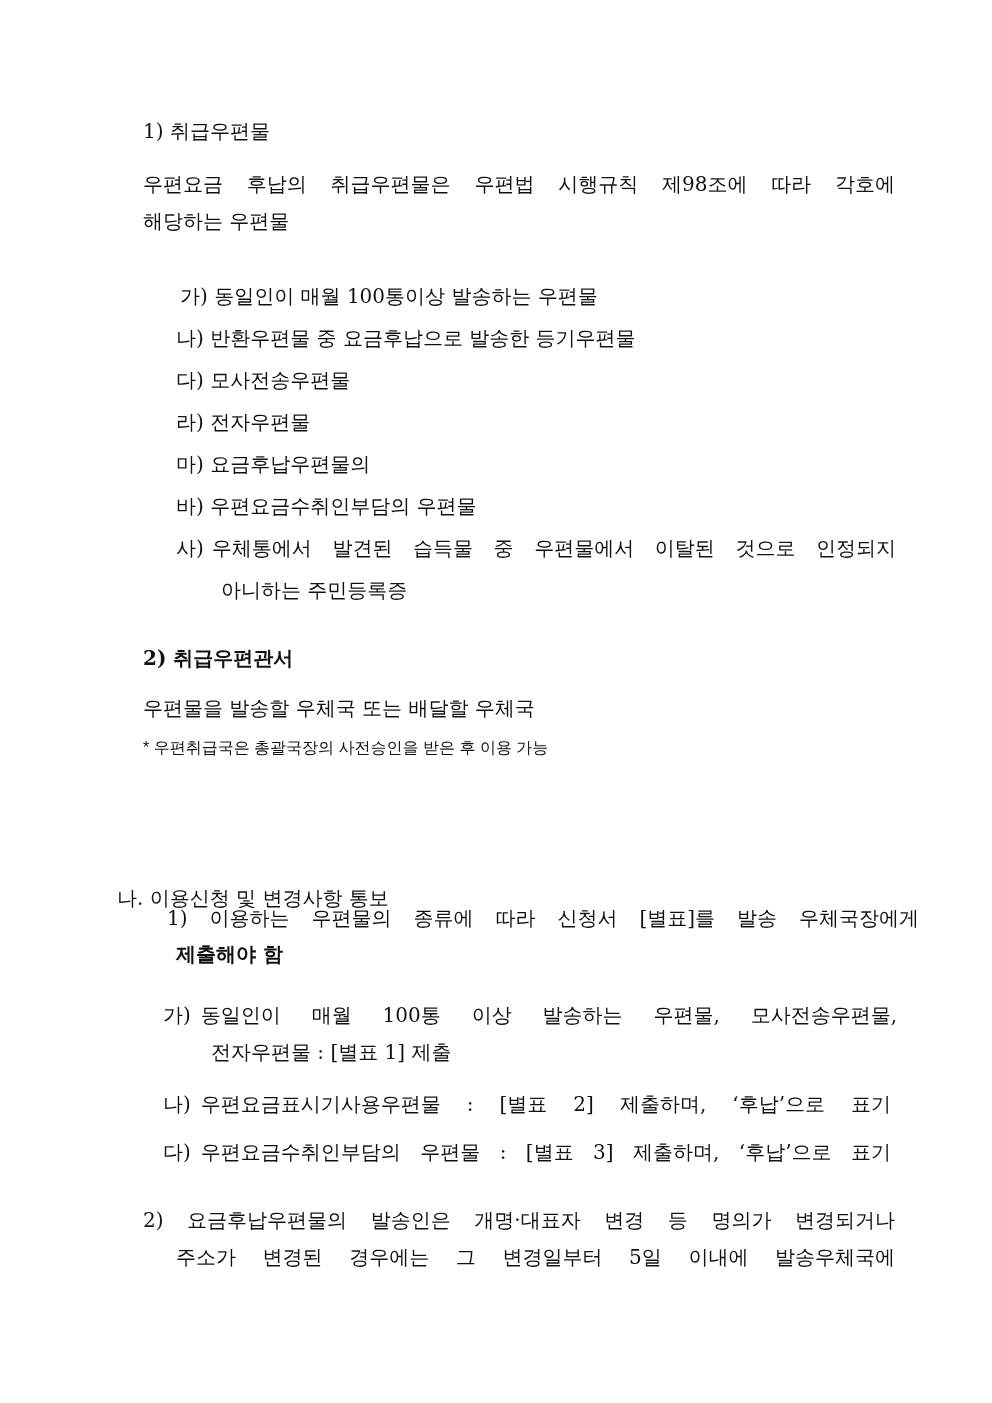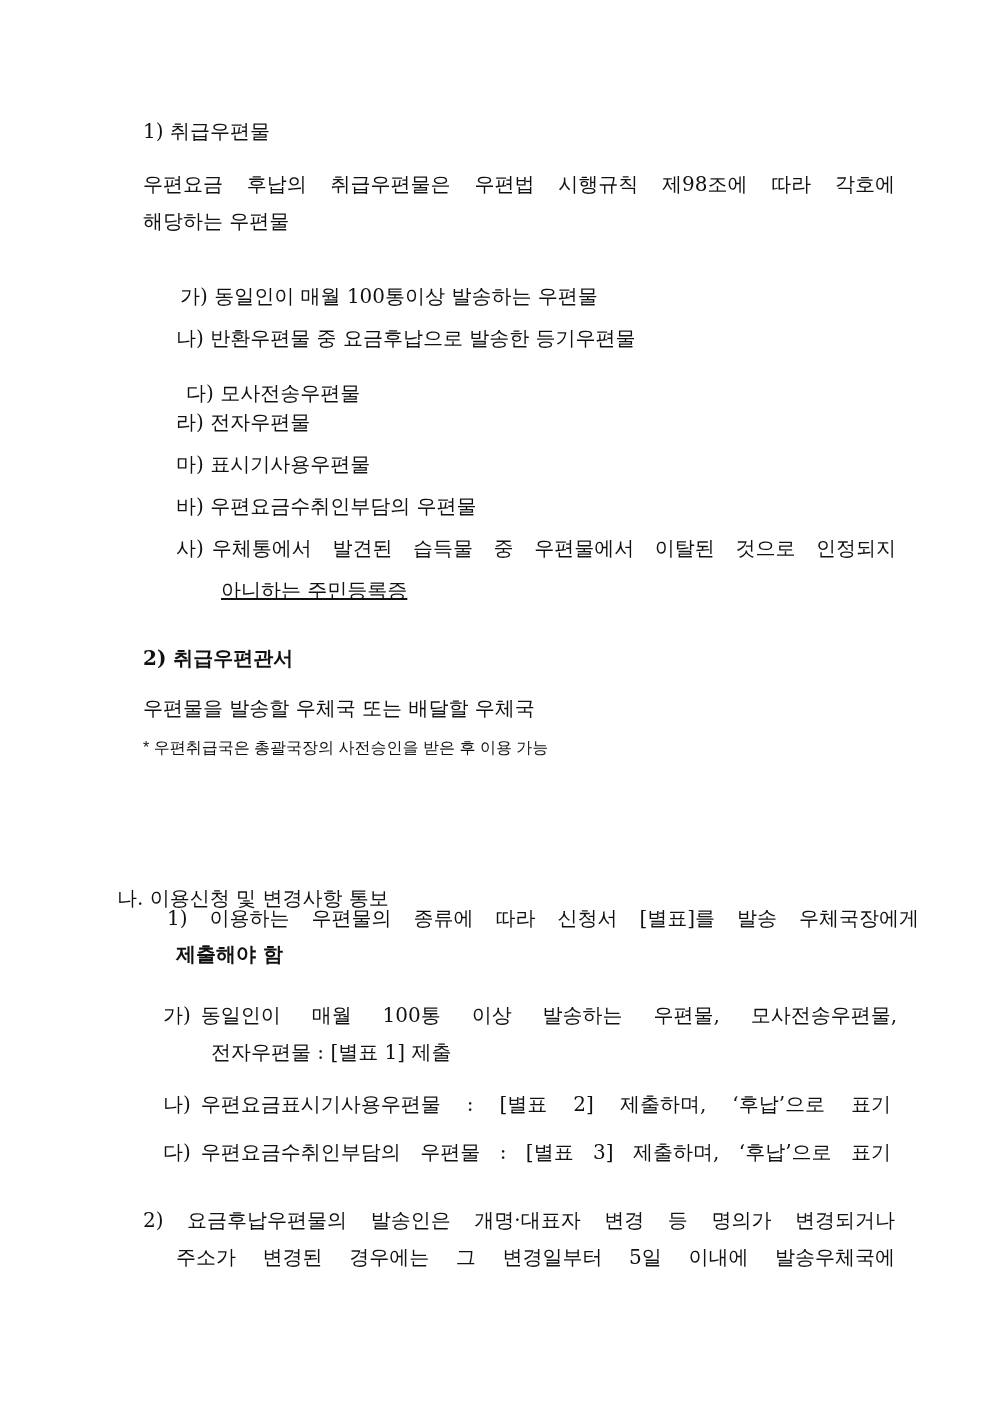--- a/index.html
+++ b/index.html
@@ -47,41 +47,41 @@
 
   <div>
     <div class="line" style="left:180px; top:282px;">
       <span class="label">가)</span>
       <span>동일인이 매월 100통이상 발송하는 우편물</span>
     </div>
     <div class="line" style="left:176px; top:324px;">
       <span class="label">나)</span>
       <span>반환우편물 중 요금후납으로 발송한 등기우편물</span>
     </div>
-    <div class="line" style="left:186px; top:366px;margin-top:13px;">
+    <div class="line" style="left:176px; top:366px;">
       <span class="label">다)</span>
       <span>모사전송우편물</span>
     </div>
     <div class="line" style="left:176px; top:408px;">
       <span class="label">라)</span>
       <span>전자우편물</span>
     </div>
     <div class="line" style="left:176px; top:450px;">
       <span class="label">마)</span>
-      <span>표시기사용우편물</span>
+      <span>요금후납우편물의</span>
     </div>
     <div class="line" style="left:176px; top:492px;">
       <span class="label">바)</span>
       <span>우편요금수취인부담의 우편물</span>
     </div>
     <div class="line" style="left:176px; top:534px; width:720px; display:flex;">
       <span class="label" style="margin-right:8px;">사)</span>
       <span class="justify" style="flex:1;">우체통에서 발견된 습득물 중 우편물에서 이탈된 것으로 인정되지</span>
     </div>
-    <div class="line" style="left:221px; top:576px;text-decoration:underline;">아니하는 주민등록증</div>
+    <div class="line" style="left:221px; top:576px;">아니하는 주민등록증</div>
   </div>
 
   <div class="line" style="left:143px; top:644px;font-weight:bold;">2) 취급우편관서</div>
   <div class="line" style="left:143px; top:694px;">우편물을 발송할 우체국 또는 배달할 우체국</div>
   <div class="line small" style="left:143px; top:734px;">* 우편취급국은 총괄국장의 사전승인을 받은 후 이용 가능</div>
 
   <div class="line" style="left:117px; top:884px;">나. 이용신청 및 변경사항 통보</div>
 
   <div class="line justify" style="left:143px; top:904px; width:752px;margin-left:24px;">1) 이용하는 우편물의 종류에 따라 신청서 [별표]를 발송 우체국장에게</div>
   <div class="line" style="left:176px; top:940px;font-weight:bold;">제출해야 함</div>

